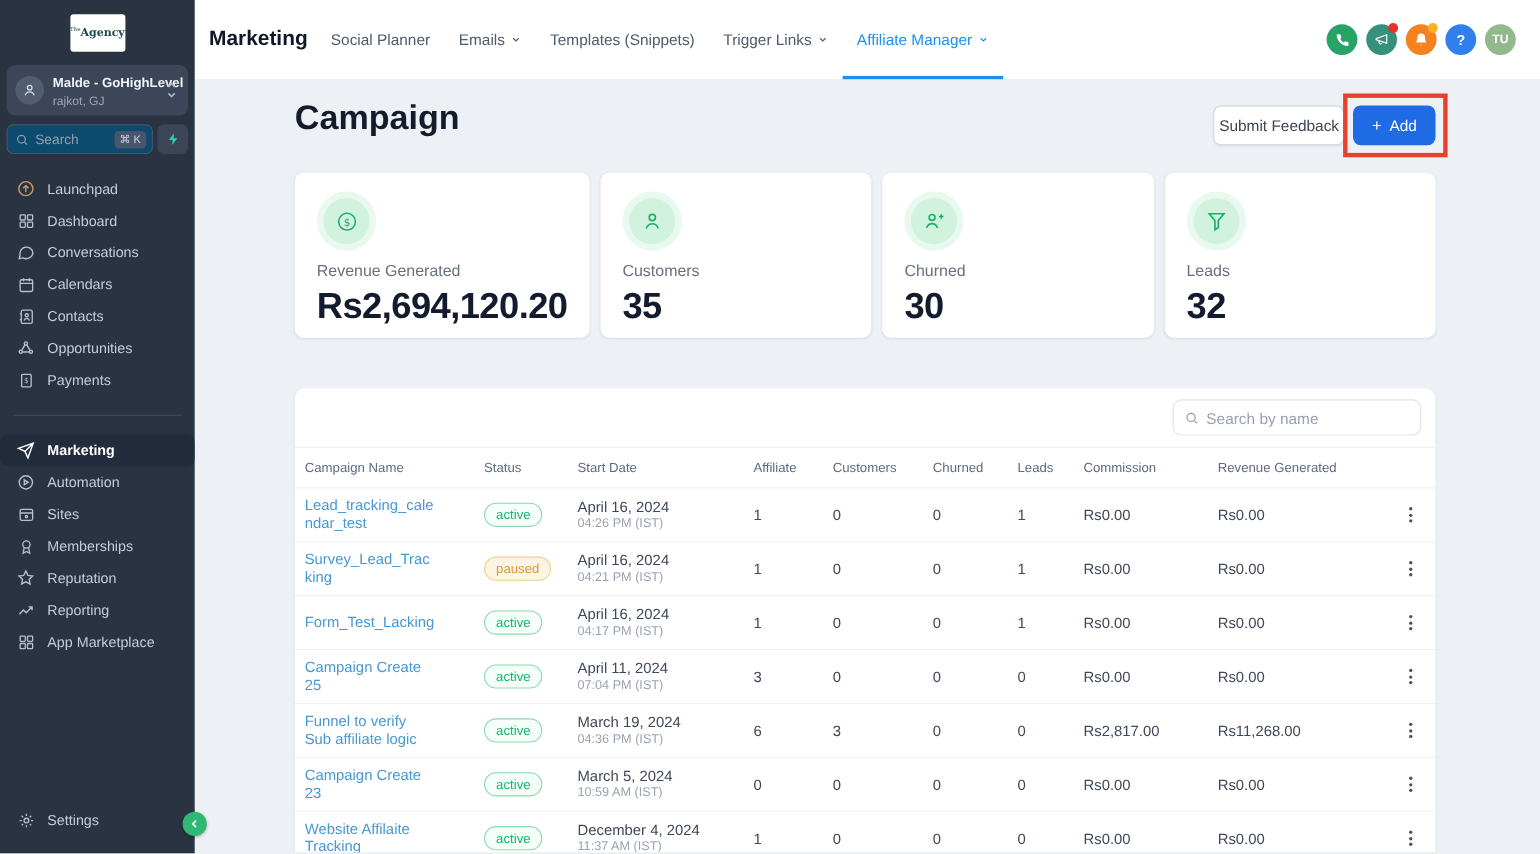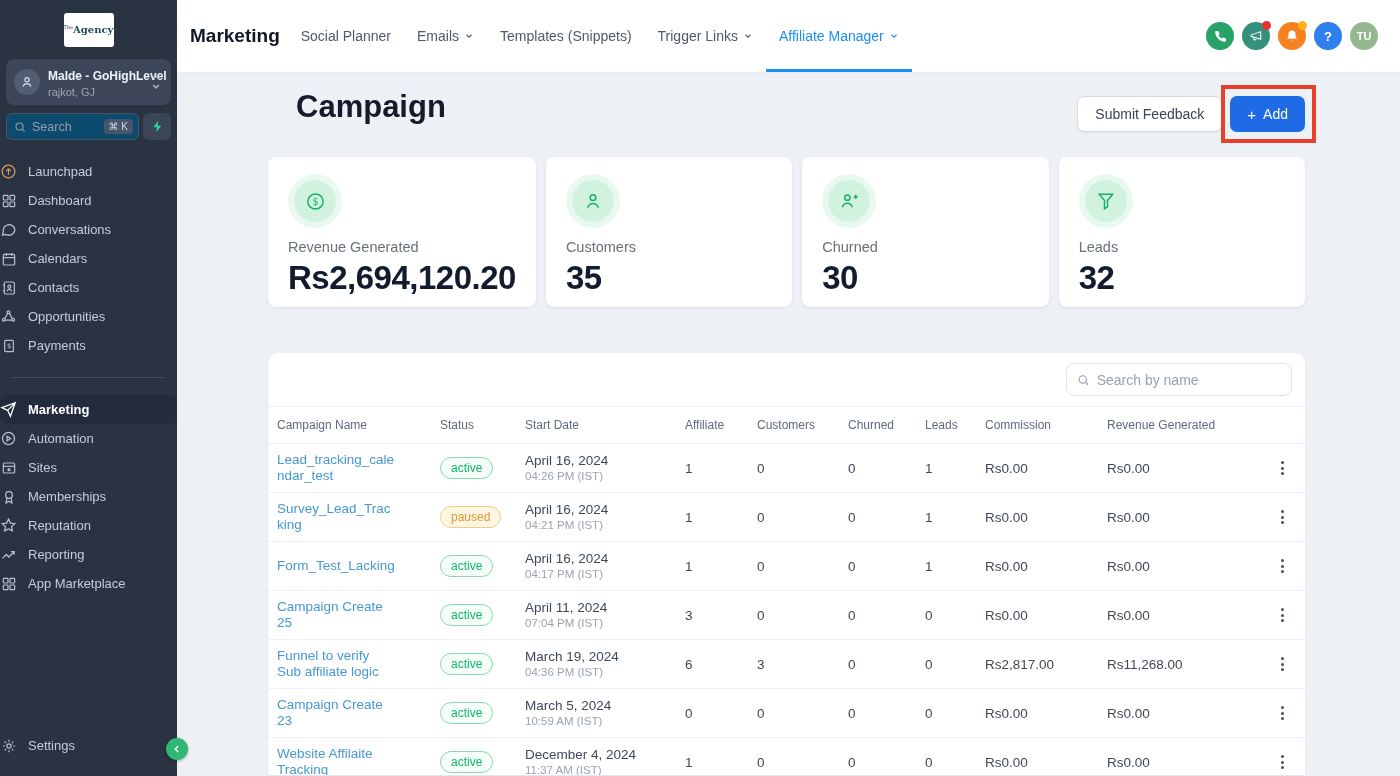--- a/index.html
+++ b/index.html
@@ -16,21 +16,21 @@
   .acct-text { min-width: 0; flex: 1; }
   .acct-name { font-size: 12px; font-weight: 700; color: #f0f3f7; white-space: nowrap; overflow: hidden; }
   .acct-loc { font-size: 11px; color: #9ba6b5; margin-top: 2px; }
   .acct-chevrons { color: #aab4c2; flex-shrink: 0; display: flex; }
   .search-row { margin: 0 6px; display: flex; gap: 4px; }
   .search-box { flex: 1; background: #0c4a6e; border: 1px solid #49556b; border-radius: 6px; height: 27px; display: flex; align-items: center; padding: 0 5px 0 7px; gap: 6px; cursor: text; color: #8d98a9; }
   .search-ph { font-size: 12.5px; color: #939eae; }
   .kbd { margin-left: auto; background: #49556b; color: #cfd6e0; border-radius: 4px; font-size: 10px; padding: 2px 5px; }
   .ai-btn { width: 28px; height: 27px; background: #3a4557; border: none; border-radius: 6px; display: flex; align-items: center; justify-content: center; color: #2ed3a3; cursor: pointer; flex-shrink: 0; }
   .menu { margin-top: 17px; flex: 1; overflow: hidden; display: flex; flex-direction: column; }
-  .menu-item { height: 29px; display: flex; align-items: center; gap: 11px; font-size: 13px; color: #c6cdd8; cursor: pointer; flex-shrink: 0; }
+  .menu-item { height: 29px; display: flex; align-items: center; gap: 11px; padding-left: 15px; font-size: 13px; color: #c6cdd8; cursor: pointer; flex-shrink: 0; }
   .menu-item .mi-icon { width: 17px; height: 17px; display: flex; align-items: center; justify-content: center; color: #b7c0cd; flex-shrink: 0; }
   .menu-item.active { background: #222c3c; color: #ffffff; font-weight: 700; border-radius: 7px; }
   .menu-item.active .mi-icon { color: #fff; }
   .mi-icon.tint-orange { color: #cf9a5e; }
   .menu-divider { height: 1px; background: #414c5f; margin: 17px 12px; flex-shrink: 0; }
   .settings-item { margin-top: auto; margin-bottom: 16px; }
   .collapse-btn { position: absolute; right: -11px; bottom: 16px; width: 22px; height: 22px; border-radius: 50%; background: #2eb873; border: none; color: #fff; display: flex; align-items: center; justify-content: center; cursor: pointer; box-shadow: 0 1px 3px rgba(0,0,0,.3); }
 
   
   .main { flex: 1; min-width: 0; display: flex; flex-direction: column; background: #edf0f5; }
@@ -44,23 +44,23 @@
   .c-mega  { background: #35907c; }
   .c-bell  { background: #f5821f; }
   .c-help  { background: #2f80ed; font-size: 13px; font-weight: 700; }
   .c-avatar{ background: #93b88d; font-size: 11px; font-weight: 700; }
   .dot { position: absolute; top: -1px; right: -1px; width: 9px; height: 9px; border-radius: 50%; }
   .dot-red { background: #e5322d; }
   .dot-amber { background: #ffb020; }
 
   .content { flex: 1; padding: 13px 95px 0 91px; overflow: hidden; }
   .page-head { height: 71px; display: flex; align-items: flex-start; }
-  .page-title { font-size: 31px; font-weight: 600; color: #161b2c; line-height: 42px; margin-left: 28px; }
+  .page-title { font-size: 31px; font-weight: 600; color: #161b2c; line-height: 42px; }
   .head-actions { margin-left: auto; display: flex; align-items: center; margin-top: 10px; }
-  .btn-secondary { background: #fff; border: 1px solid #d6dae1; border-radius: 7px; padding: 9px 17px; font-size: 14px; color: #3a4453; font-family: inherit; cursor: pointer; box-shadow: 0 1px 2px rgba(16,24,40,.05); }
+  .btn-secondary { background: #fff; border: 1px solid #d6dae1; border-radius: 7px; padding: 9px 4px; font-size: 14px; color: #3a4453; font-family: inherit; cursor: pointer; box-shadow: 0 1px 2px rgba(16,24,40,.05); }
   .add-wrap { position: relative; margin-left: 8px; }
   .btn-primary { background: #1f6ae5; border: none; border-radius: 7px; padding: 10px 17px; font-size: 14px; color: #fff; font-family: inherit; cursor: pointer; display: flex; align-items: center; gap: 7px; }
   .plus-glyph { font-size: 15px; line-height: 1; }
   .annotation-rect { position: absolute; left: -9px; top: -11px; right: -11px; bottom: -11px; border: 4px solid #e8402a; pointer-events: none; }
 
   
   .stats-row { display: flex; gap: 10px; margin-bottom: 46px; }
   .stat-card { flex: 1; height: 150px; background: #fff; border-radius: 8px; padding: 17px 20px; box-shadow: 0 1px 3px rgba(16,24,40,.08); }
   .stat-icon-outer { width: 54px; height: 54px; border-radius: 50%; background: #e9f9f0; display: flex; align-items: center; justify-content: center; margin-bottom: 11px; }
   .stat-icon-inner { width: 42px; height: 42px; border-radius: 50%; background: #d2f2e0; display: flex; align-items: center; justify-content: center; color: #17b26a; }

